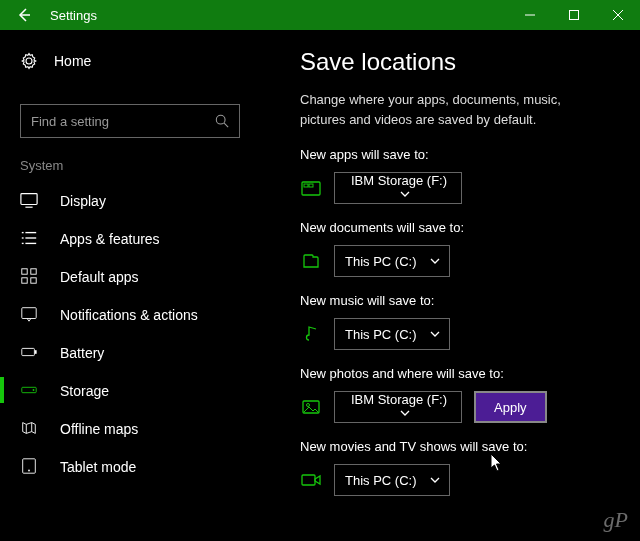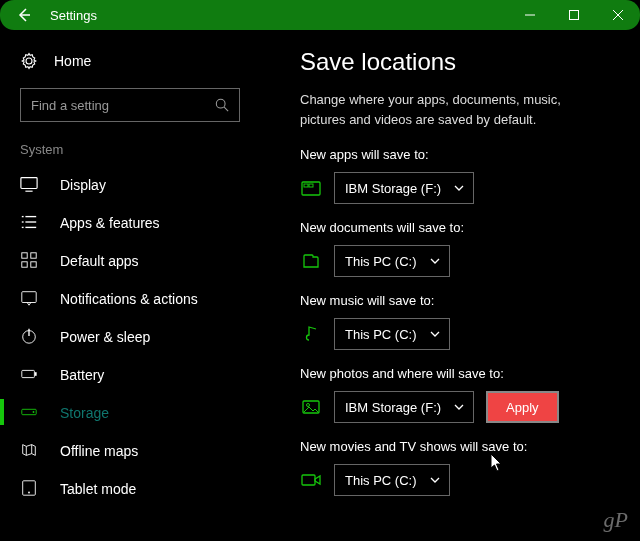--- a/index.html
+++ b/index.html
@@ -13,68 +13,67 @@
   overflow: hidden;
   position: relative;
 }
 .titlebar {
   height: 30px;
   background: #107c10;
   display: flex;
   align-items: center;
   padding: 0 0 0 8px;
   color: #fff;
-  border-radius: 14px;
 }
 .titlebar .back { width: 32px; display:flex; align-items:center; justify-content:center; height:100%; cursor:pointer;}
 .titlebar .title { margin-left: 10px; font-size: 13px; flex:1; }
 .titlebar .winctrl { display:flex; height:100%; }
 .titlebar .wc { width:44px; display:flex; align-items:center; justify-content:center; cursor:pointer; }
 .main { display:flex; height: calc(100% - 30px); }
 .sidebar { width: 260px; padding: 16px 0 0 0; }
 .home {
   display:flex; align-items:center; padding: 6px 20px 14px 20px; color:#fff; font-size:14px; cursor:pointer;
 }
 .home .icon { margin-right: 16px; }
 .searchbox {
-  margin: 4px 20px 14px 20px;
+  margin: 20px 20px 14px 20px;
   border: 1px solid #666;
   height: 34px;
   display:flex; align-items:center;
   padding: 0 10px;
   color:#aaa;
   cursor:text;
 }
 .searchbox span.ph { flex:1; color:#999; font-size:13px; }
 .section-label { padding: 6px 20px 8px 20px; color:#888; font-size:13px; }
 .nav-item {
   display:flex; align-items:flex-end; padding: 10px 20px; color:#fff; font-size:14px; cursor:pointer;
   position:relative;
 }
 .nav-item .icon { width:22px; margin-right: 18px; display:flex; align-items:center; justify-content:flex-start; color:#fff;}
-.nav-item.active { color:#0f766e; }
+.nav-item.active { color:#ffffff; }
 .nav-item.active::before {
   content:""; position:absolute; left:0; top:6px; bottom:6px; width:4px; background:#16c60c;
 }
 .nav-item.active .icon { color:#16c60c; }
 .content { flex:1; padding: 18px 30px 0 40px; overflow:hidden; }
 .content h1 { font-weight:300; font-size:24px; margin-bottom:14px; }
 .content .desc { color:#ddd; font-size:13px; line-height:1.5; margin-bottom:18px; max-width:290px;}
 .setting { margin-bottom: 16px; }
 .setting .label { font-size:13px; margin-bottom:10px; }
 .setting .row { display:flex; align-items:center; gap:12px; }
 .cat-icon { width:22px; height:22px; display:flex; align-items:center; justify-content:center; color:#16c60c; flex-shrink:0;}
 .dropdown {
   border:1px solid #666; background:#000; color:#fff; height:32px;
   display:flex; align-items:center; padding:0 8px 0 10px; font-size:13px; cursor:pointer; min-width:100px;
 }
 .dropdown .chev { margin-left:12px; }
-.dropdown.wide { min-width:128px; }
+.dropdown.wide { min-width:128px;flex-direction:column; }
 .applybtn {
-  border:2px solid #888; background:#ef4444; color:#fff; height:32px; padding:0 18px; font-size:13px; cursor:pointer;
+  border:2px solid #888; background:#4c1d95; color:#fff; height:32px; padding:0 18px; font-size:13px; cursor:pointer;
   display:flex; align-items:center;
 }
 .watermark { position:absolute; right:12px; bottom:8px; color:#999; font-size:22px; font-style:italic; font-family: Georgia, serif; opacity:0.7;}
 .cursor-arrow { position:absolute; left:490px; top:453px; pointer-events:none; }
 svg { display:block; }
 </style>
 </head>
 <body>
 
 <div class="titlebar">
@@ -162,29 +161,20 @@
           <svg width="18" height="18" viewBox="0 0 20 20">
             <rect x="2" y="3" width="16" height="12" rx="1" stroke="currentColor" fill="none"></rect>
             <path d="M8 15 L10 18 L12 15" stroke="currentColor" fill="none"></path>
           </svg>
         </span>
       <span>Notifications &amp; actions</span>
     </div>
     <div class="nav-item">
       <span class="icon">
           <svg width="18" height="18" viewBox="0 0 20 20">
-            <circle cx="10" cy="11" r="7" stroke="currentColor" fill="none"></circle>
-            <line x1="10" y1="2" x2="10" y2="10" stroke="currentColor" stroke-width="1.5"></line>
-          </svg>
-        </span>
-      <span>Power &amp; sleep</span>
-    </div>
-    <div class="nav-item">
-      <span class="icon">
-          <svg width="18" height="18" viewBox="0 0 20 20">
             <rect x="2" y="6" width="14" height="8" rx="1" stroke="currentColor" fill="none"></rect>
             <rect x="16.5" y="8" width="2" height="4" fill="currentColor"></rect>
           </svg>
         </span>
       <span>Battery</span>
     </div>
     <div class="nav-item active">
       <span class="icon">
           <svg width="18" height="18" viewBox="0 0 20 20">
             <rect x="2" y="7" width="16" height="6" rx="1" stroke="currentColor" fill="none"></rect>

